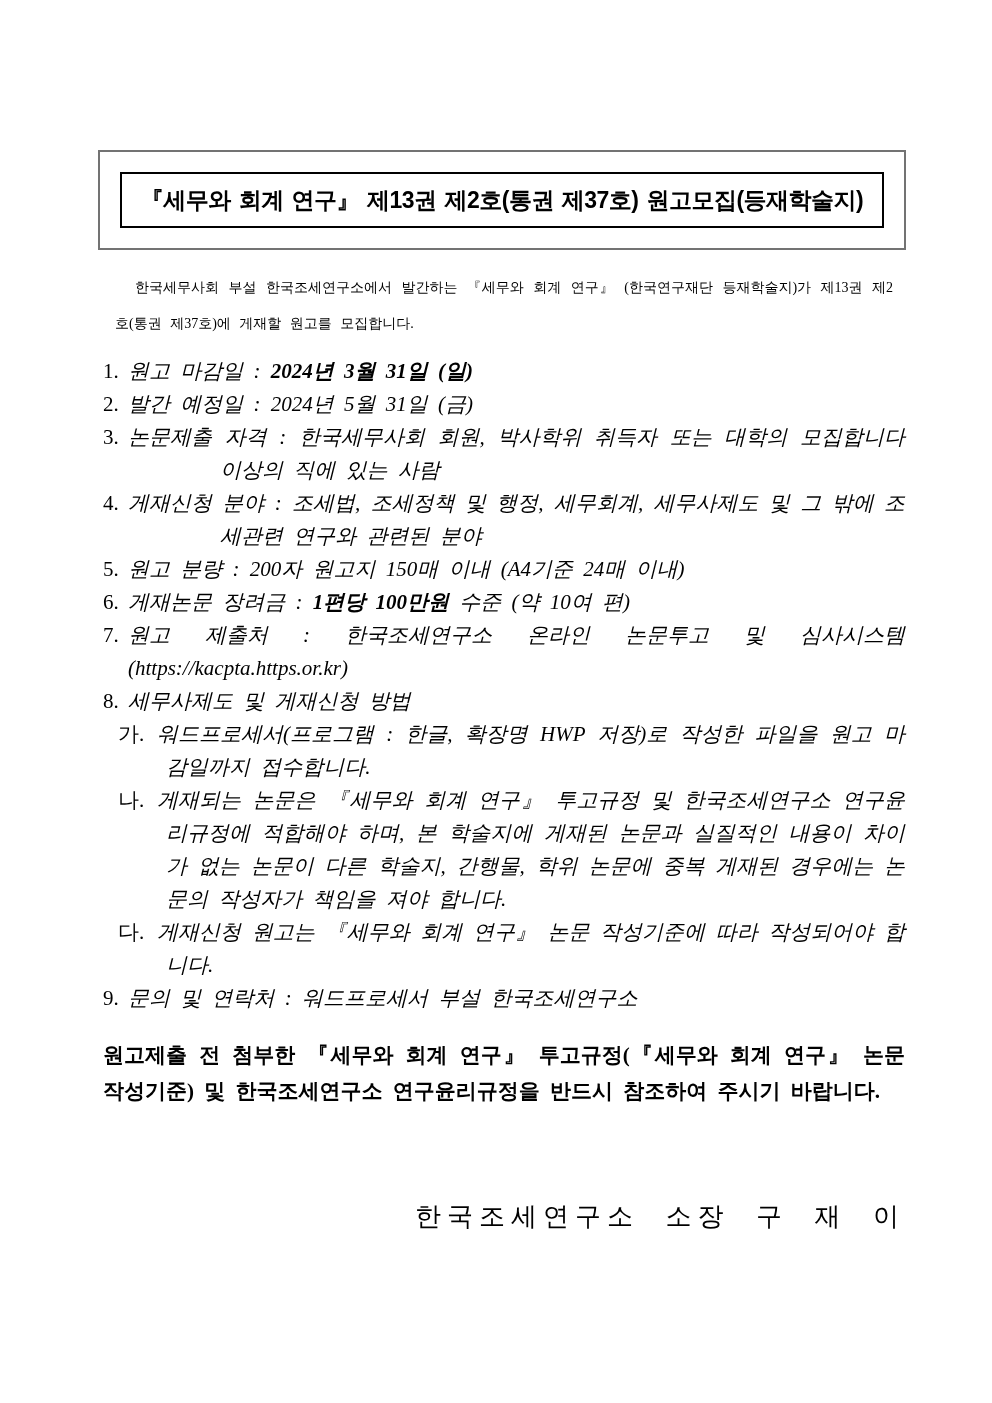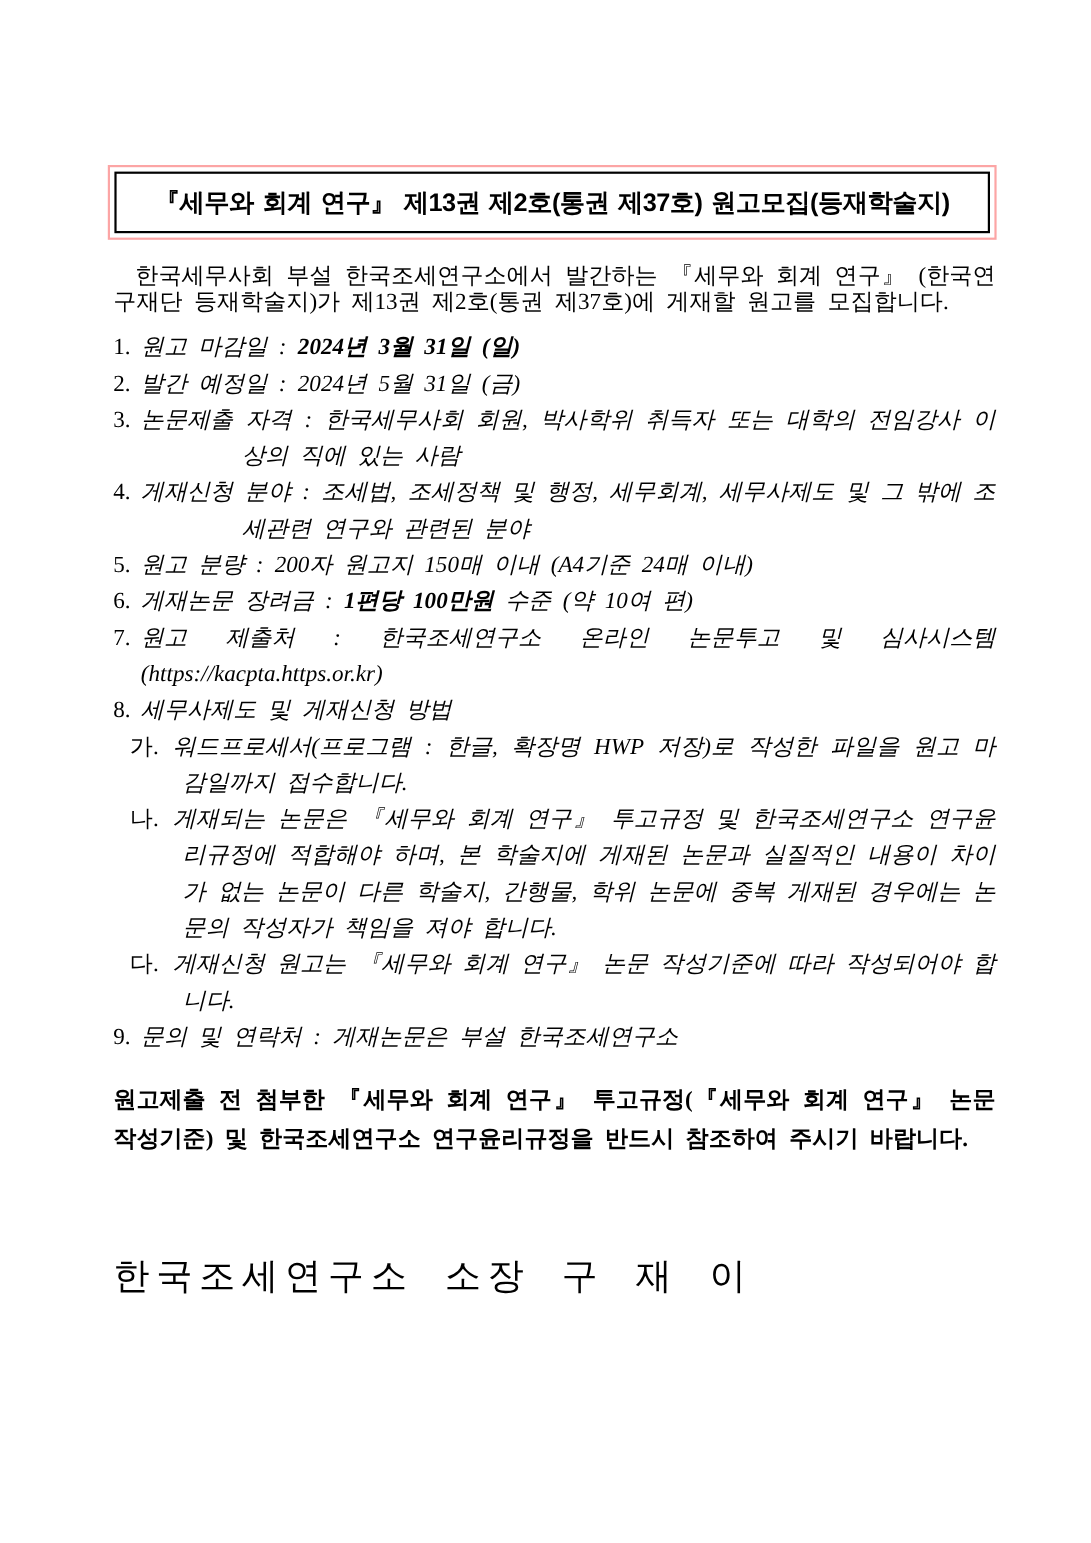--- a/index.html
+++ b/index.html
@@ -8,42 +8,42 @@
     width:992px;height:1403px;
     background:#ffffff;
     color:#000;
     font-family:"Liberation Serif","DejaVu Serif",serif;
     box-sizing:border-box;
     padding:150px 86px 0 98px;
     overflow:hidden;
   }
   
   .title-outer{
-    border:2px solid #fca5a5;
-    padding:4px;
+    border:2px solid #737373;
+    padding:20px;
   }
   .title-inner{
     border:2px solid #000;
     padding:11px 4px;
     text-align:center;
   }
   .title-text{
     font-family:"Liberation Sans","DejaVu Sans",sans-serif;
     font-weight:bold;
     font-size:23px;
     letter-spacing:-0.5px;
     word-spacing:2px;
     line-height:30px;
   }
   .body-col{margin-left:5px;margin-right:1px;}
   .intro{margin-top:20px;}
   .para{
-    margin:0;
-    font-size:21px;
-    line-height:24px;
+    margin:12px;
+    font-size:14px;
+    line-height:36px;
     text-align:justify;
     word-spacing:5px;
   }
   .para.p1{text-indent:20px;}
   .para.p2{text-indent:8px;}
   .list{
     margin-top:13px;
     font-size:21px;
     line-height:33px;
     word-spacing:5px;
@@ -59,22 +59,22 @@
   .footer-note{
     margin-top:22px;
     font-size:21px;
     line-height:36px;
     font-weight:bold;
     text-align:justify;
     word-spacing:5px;
   }
   .signature{
     margin-top:88px;
-    text-align:left;
-    font-size:33px;
+    text-align:right;
+    font-size:26px;
     letter-spacing:6px;
     word-spacing:14px;
     line-height:40px;
   }
   .b{font-weight:bold;}
 </style>
 </head>
 <body>
 
 <div class="page">
@@ -98,21 +98,21 @@
         <div class="li-text"><span>원고 마감일 : </span><span class="b">2024년 3월 31일 (일)</span></div>
       </div>
 
       <div class="li">
         <span class="no">2.</span>
         <div class="li-text"><span>발간 예정일 : 2024년 5월 31일 (금)</span></div>
       </div>
 
       <div class="li">
         <span class="no">3.</span>
-        <div class="li-text hang"><span>논문제출 자격 : 한국세무사회 회원, 박사학위 취득자 또는 대학의 전임강사 이상의 직에 있는 사람</span></div>
+        <div class="li-text hang"><span>논문제출 자격 : 한국세무사회 회원, 박사학위 취득자 또는 대학의 모집합니다 이상의 직에 있는 사람</span></div>
       </div>
 
       <div class="li">
         <span class="no">4.</span>
         <div class="li-text hang"><span>게재신청 분야 : 조세법, 조세정책 및 행정, 세무회계, 세무사제도 및 그 밖에 조세관련 연구와 관련된 분야</span></div>
       </div>
 
       <div class="li">
         <span class="no">5.</span>
         <div class="li-text"><span>원고 분량 : 200자 원고지 150매 이내 (A4기준 24매 이내)</span></div>
@@ -143,21 +143,21 @@
         <div class="li-text"><span>게재되는 논문은 『세무와 회계 연구』 투고규정 및 한국조세연구소 연구윤리규정에 적합해야 하며, 본 학술지에 게재된 논문과 실질적인 내용이 차이가 없는 논문이 다른 학술지, 간행물, 학위 논문에 중복 게재된 경우에는 논문의 작성자가 책임을 져야 합니다.</span></div>
       </div>
 
       <div class="li sub">
         <span class="no">다.</span>
         <div class="li-text"><span>게재신청 원고는 『세무와 회계 연구』 논문 작성기준에 따라 작성되어야 합니다.</span></div>
       </div>
 
       <div class="li">
         <span class="no">9.</span>
-        <div class="li-text"><span>문의 및 연락처 : 게재논문은 부설 한국조세연구소</span></div>
+        <div class="li-text"><span>문의 및 연락처 : 워드프로세서 부설 한국조세연구소</span></div>
       </div>
 
 
     </div>
 
     <div class="footer-note">원고제출 전 첨부한 『세무와 회계 연구』 투고규정(『세무와 회계 연구』 논문 작성기준) 및 한국조세연구소 연구윤리규정을 반드시 참조하여 주시기 바랍니다.</div>
 
     <div class="signature">한국조세연구소 소장 구 재 이</div>
 
   </div>

